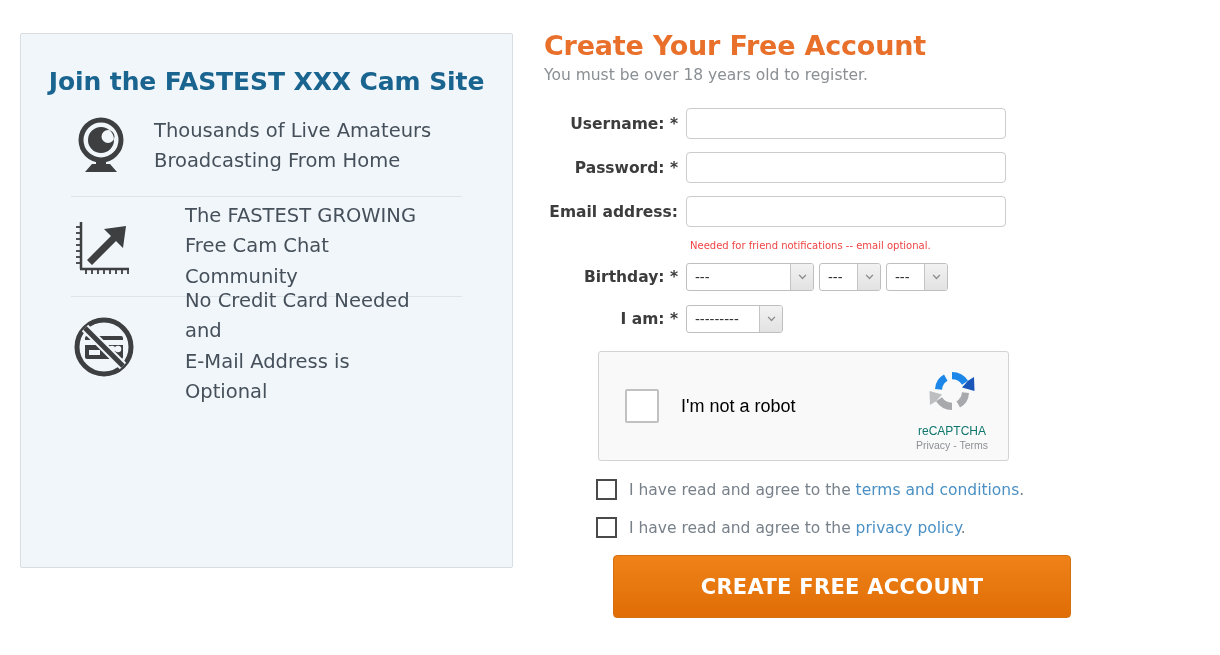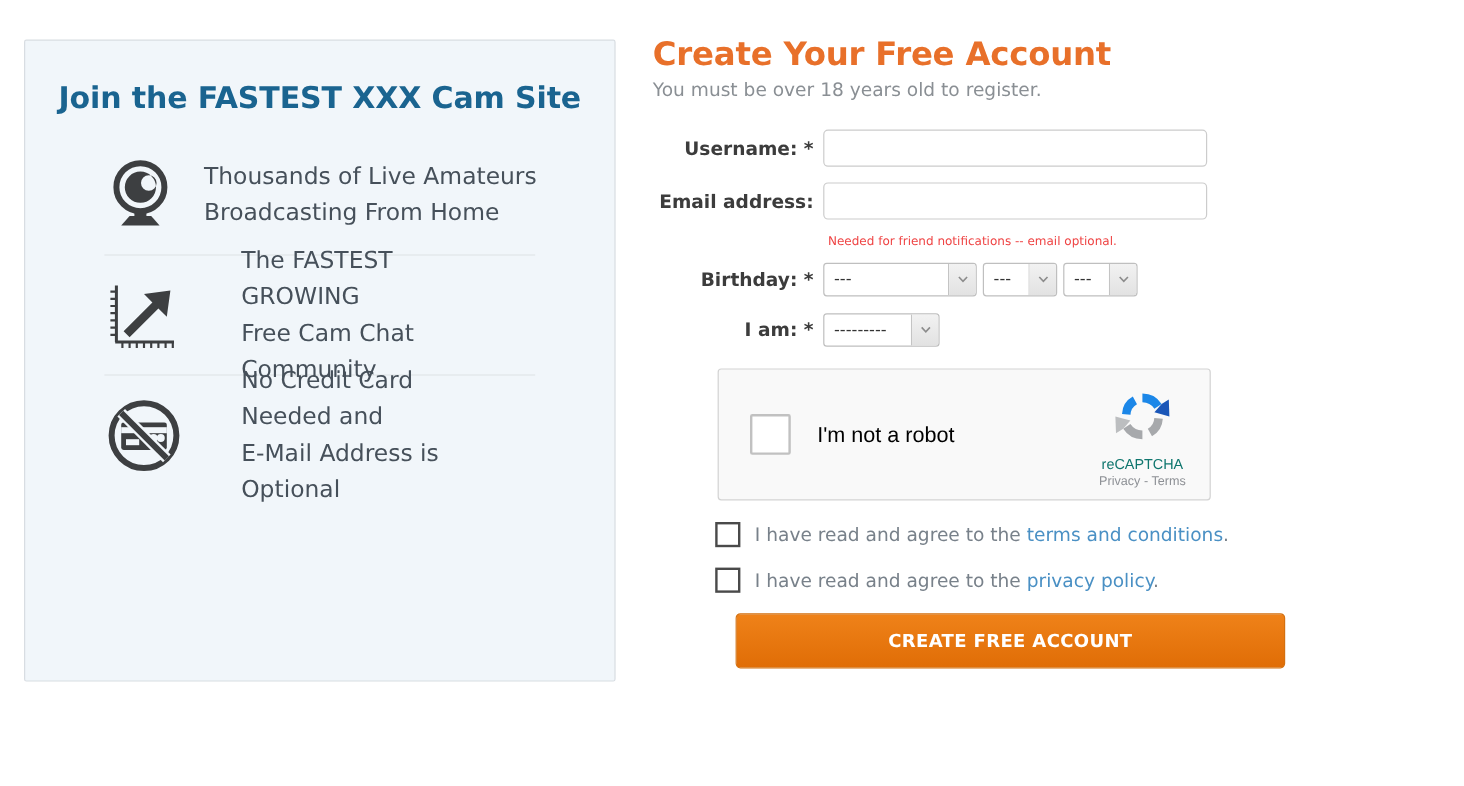--- a/index.html
+++ b/index.html
@@ -24,21 +24,21 @@
   .promo-title {
     margin: 0;
     padding: 33px 20px 0 20px;
     text-align: center;
     font-size: 25px;
     font-weight: bold;
     color: #1a6490;
     letter-spacing: -0.1px;
   }
   .feature-list {
-    margin: 16px;
+    margin: 0;
     padding: 0;
     list-style: none;
   }
   .feature-item {
     display: flex;
     align-items: center;
     padding: 0 30px 0 47px;
     height: 100px;
   }
   .feature-item.divided {
@@ -218,26 +218,26 @@
   }
   .consent-text a {
     color: #4a90c4;
     text-decoration: none;
   }
 
   
   .submit-wrap { margin: 12px 0 0 69px; }
   .submit-btn {
     width: 458px;
-    height: 46px;
+    height: 63px;
     border: 1px solid #d4700f;
     border-radius: 4px;
     background: linear-gradient(#ef8219, #e06d06);
     color: #ffffff;
-    font-size: 15px;
+    font-size: 21px;
     font-weight: bold;
     letter-spacing: 0.3px;
     cursor: pointer;
     font-family: "DejaVu Sans", "Liberation Sans", sans-serif;
   }
 </style>
 </head>
 <body>
 
 <div class="page">
@@ -322,20 +322,24 @@
     <h2 class="signup-title">Create Your Free Account</h2>
     <p class="signup-sub">You must be over 18 years old to register.</p>
 
     <div class="form-rows">
 
       <div class="form-row">
         <label class="form-label">Username: *</label>
         <input class="text-input" type="text" value="" style="">
       </div>
 
+      <div class="form-row">
+        <label class="form-label">Password: *</label>
+        <input class="text-input" type="password" value="" style="">
+      </div>
 
       <div class="form-row">
         <label class="form-label">Email address:</label>
         <input class="text-input" type="text" value="" style="">
       </div>
 
       <div class="helper-text">Needed for friend notifications -- email optional.</div>
 
       <div class="form-row" style="margin-top:12px;">
         <label class="form-label">Birthday: *</label>

